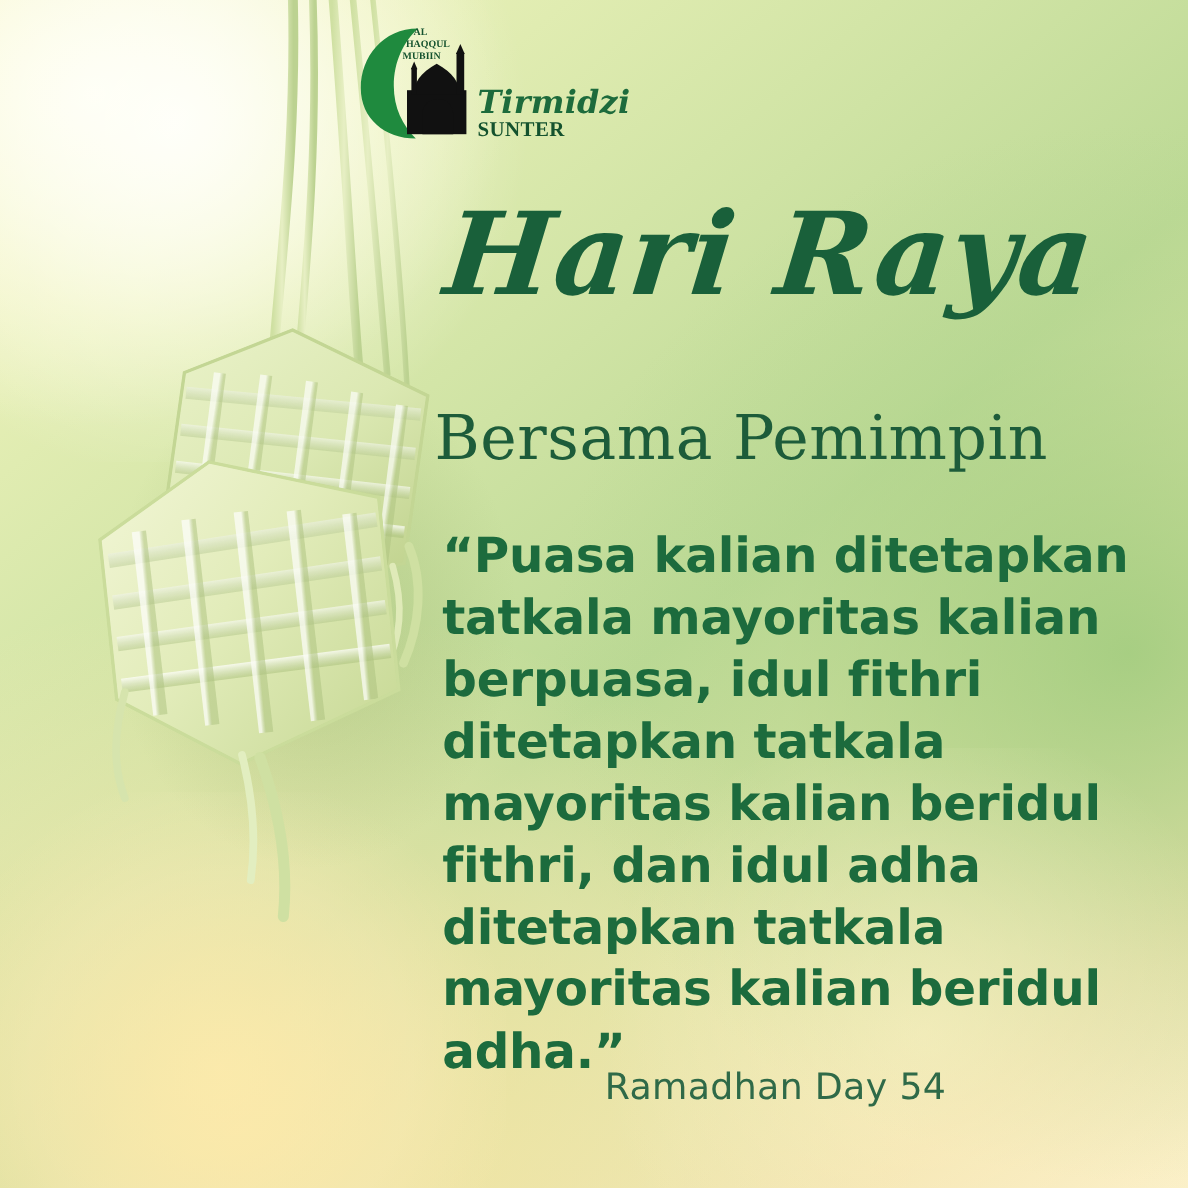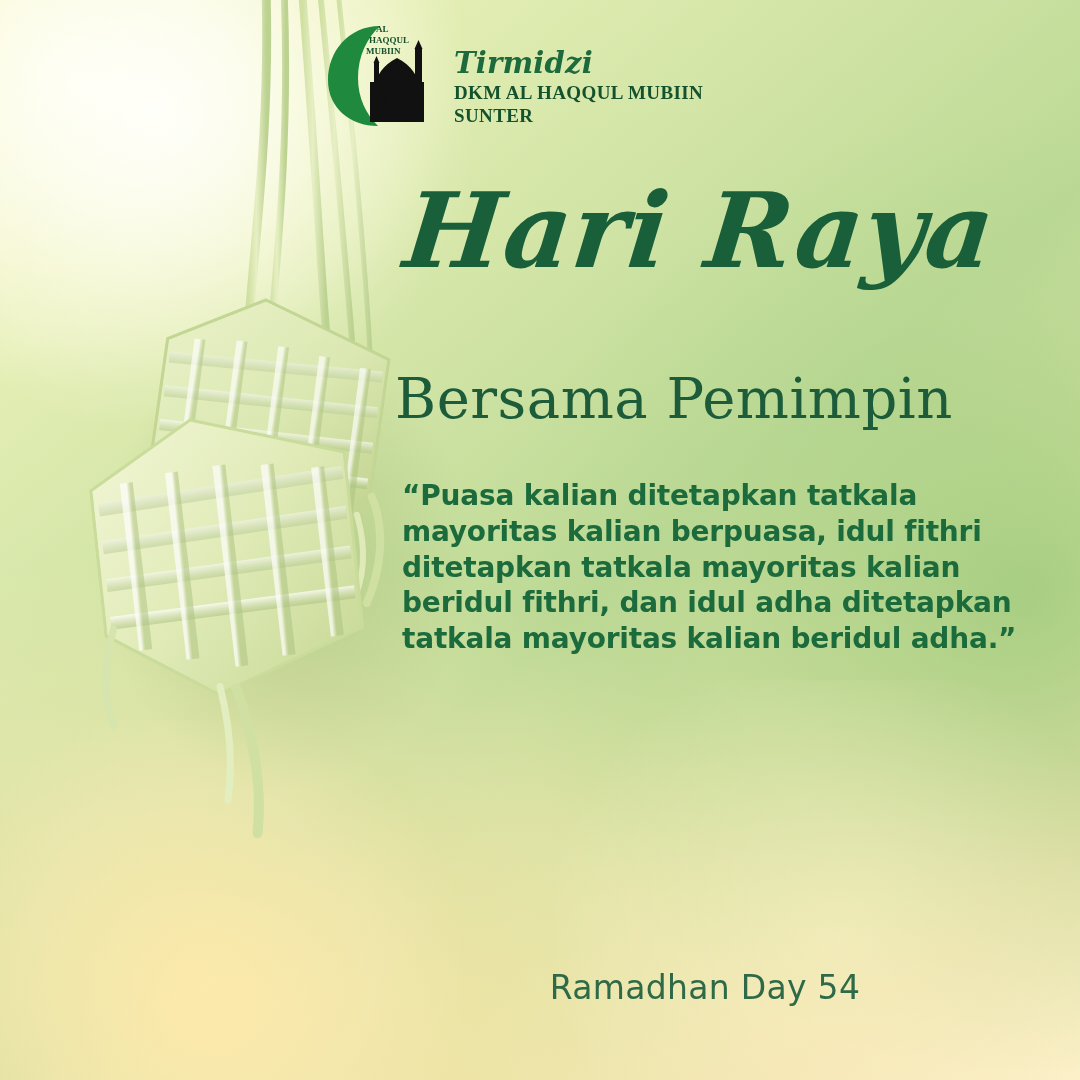--- a/index.html
+++ b/index.html
@@ -42,22 +42,22 @@
     background: radial-gradient(circle at 50% 60%, rgba(255,236,175,0.75) 0%, rgba(255,240,195,0.3) 48%, rgba(255,255,255,0) 75%);
     pointer-events: none;
   }
 
   
   .header {
     position: absolute;
     left: 322px;
     top: 18px;
     display: flex;
-    align-items: center;
-    gap: 22px;
+    align-items: flex-end;
+    gap: 2px;
   }
   .logo-mark {
     position: relative;
     width: 110px;
     height: 112px;
     flex: none;
   }
   .logo-mark svg { display: block; }
 
   .logo-text {
@@ -121,21 +121,21 @@
     color: #1d5c3a;
     letter-spacing: .5px;
   }
   .quote {
     position: absolute;
     left: 402px;
     top: 478px;
     width: 632px;
     font-family: "DejaVu Sans", sans-serif;
     font-weight: 700;
-    font-size: 28px;
+    font-size: 44px;
     line-height: 1.28;
     color: #1c6b3d;
     letter-spacing: -0.2px;
   }
   .source {
     position: absolute;
     left: 395px;
     top: 856px;
     width: 620px;
     text-align: center;
@@ -262,21 +262,20 @@
           <path d="M62 86 C 62 76, 70 72, 76 72 C 82 72, 90 76, 90 86 L90 104 L62 104 Z" fill="#111"></path>
         </g>
 
         <text x="54" y="14" font-family="Liberation Serif, serif" font-size="9" font-weight="700" fill="#14522e">AL</text>
         <text x="47" y="25" font-family="Liberation Serif, serif" font-size="9" font-weight="700" fill="#14522e">HAQQUL</text>
         <text x="44" y="36" font-family="Liberation Serif, serif" font-size="9" font-weight="700" fill="#14522e">MUBIIN</text>
       </svg>
     </div>
     <div class="logo-text">
       <div class="brand-script">Tirmidzi</div>
-      <div class="brand-line1">DKM AL HAQQUL MUBIIN</div>
       <div class="brand-line2">SUNTER</div>
     </div>
   </div>
 
   <div class="title-script">Hari Raya</div>
   <div class="title-sub">Bersama Pemimpin</div>
   <div class="quote">“Puasa kalian ditetapkan tatkala mayoritas kalian berpuasa, idul fithri ditetapkan tatkala mayoritas kalian beridul fithri, dan idul adha ditetapkan tatkala mayoritas kalian beridul adha.”</div>
   <div class="dayline">Ramadhan Day 54</div>
 
 </div>

